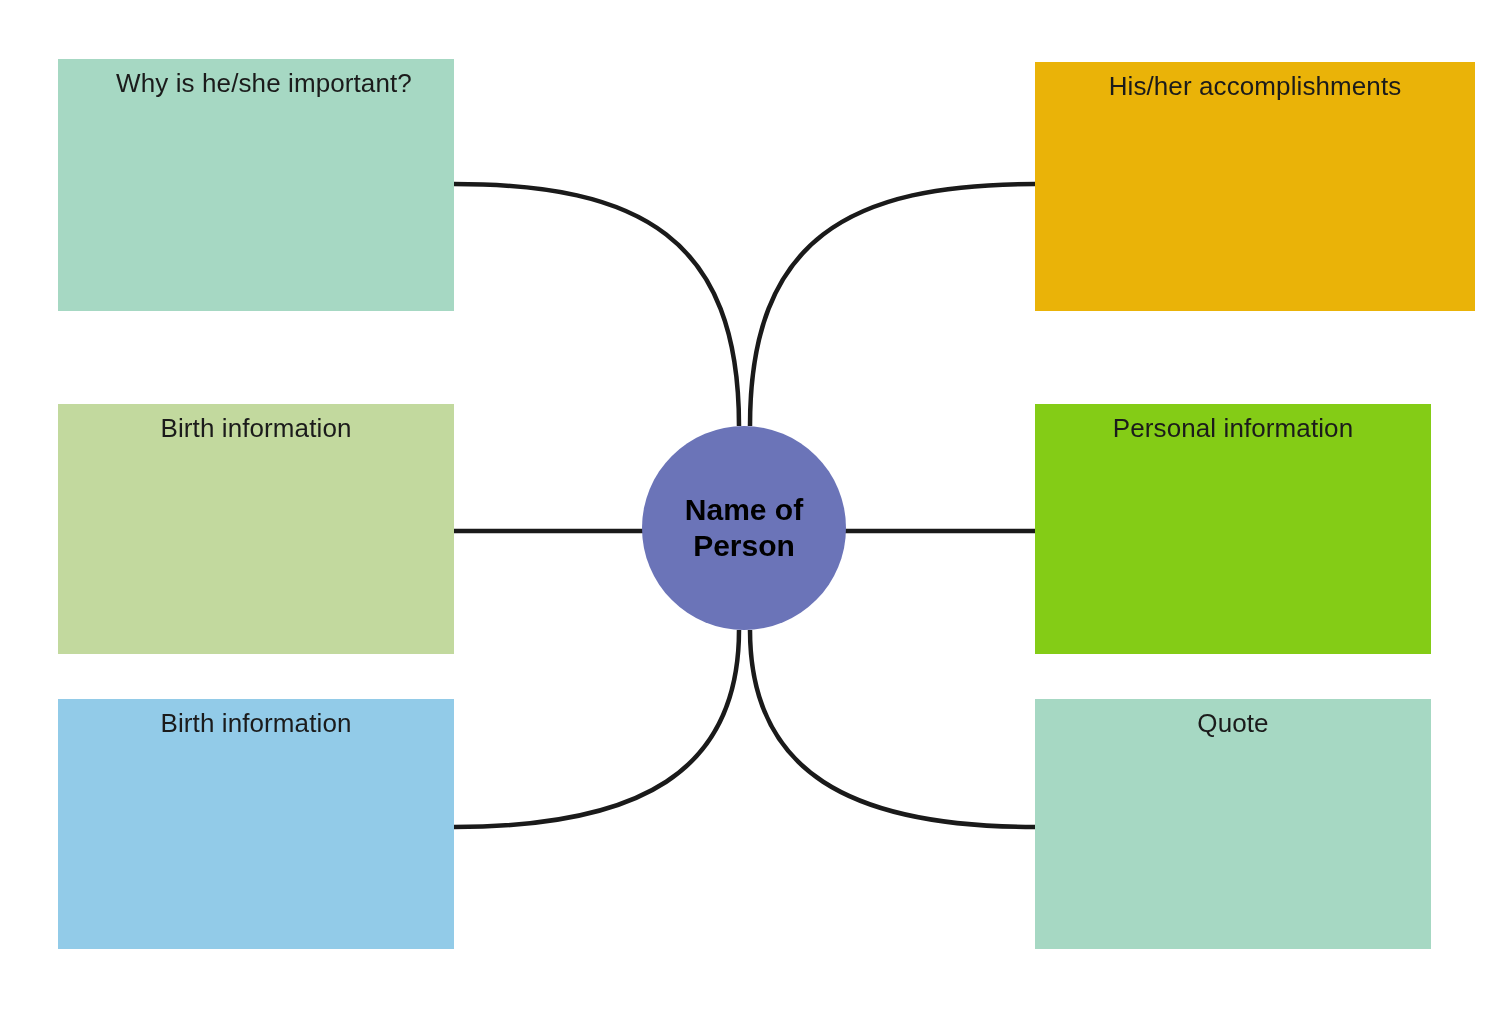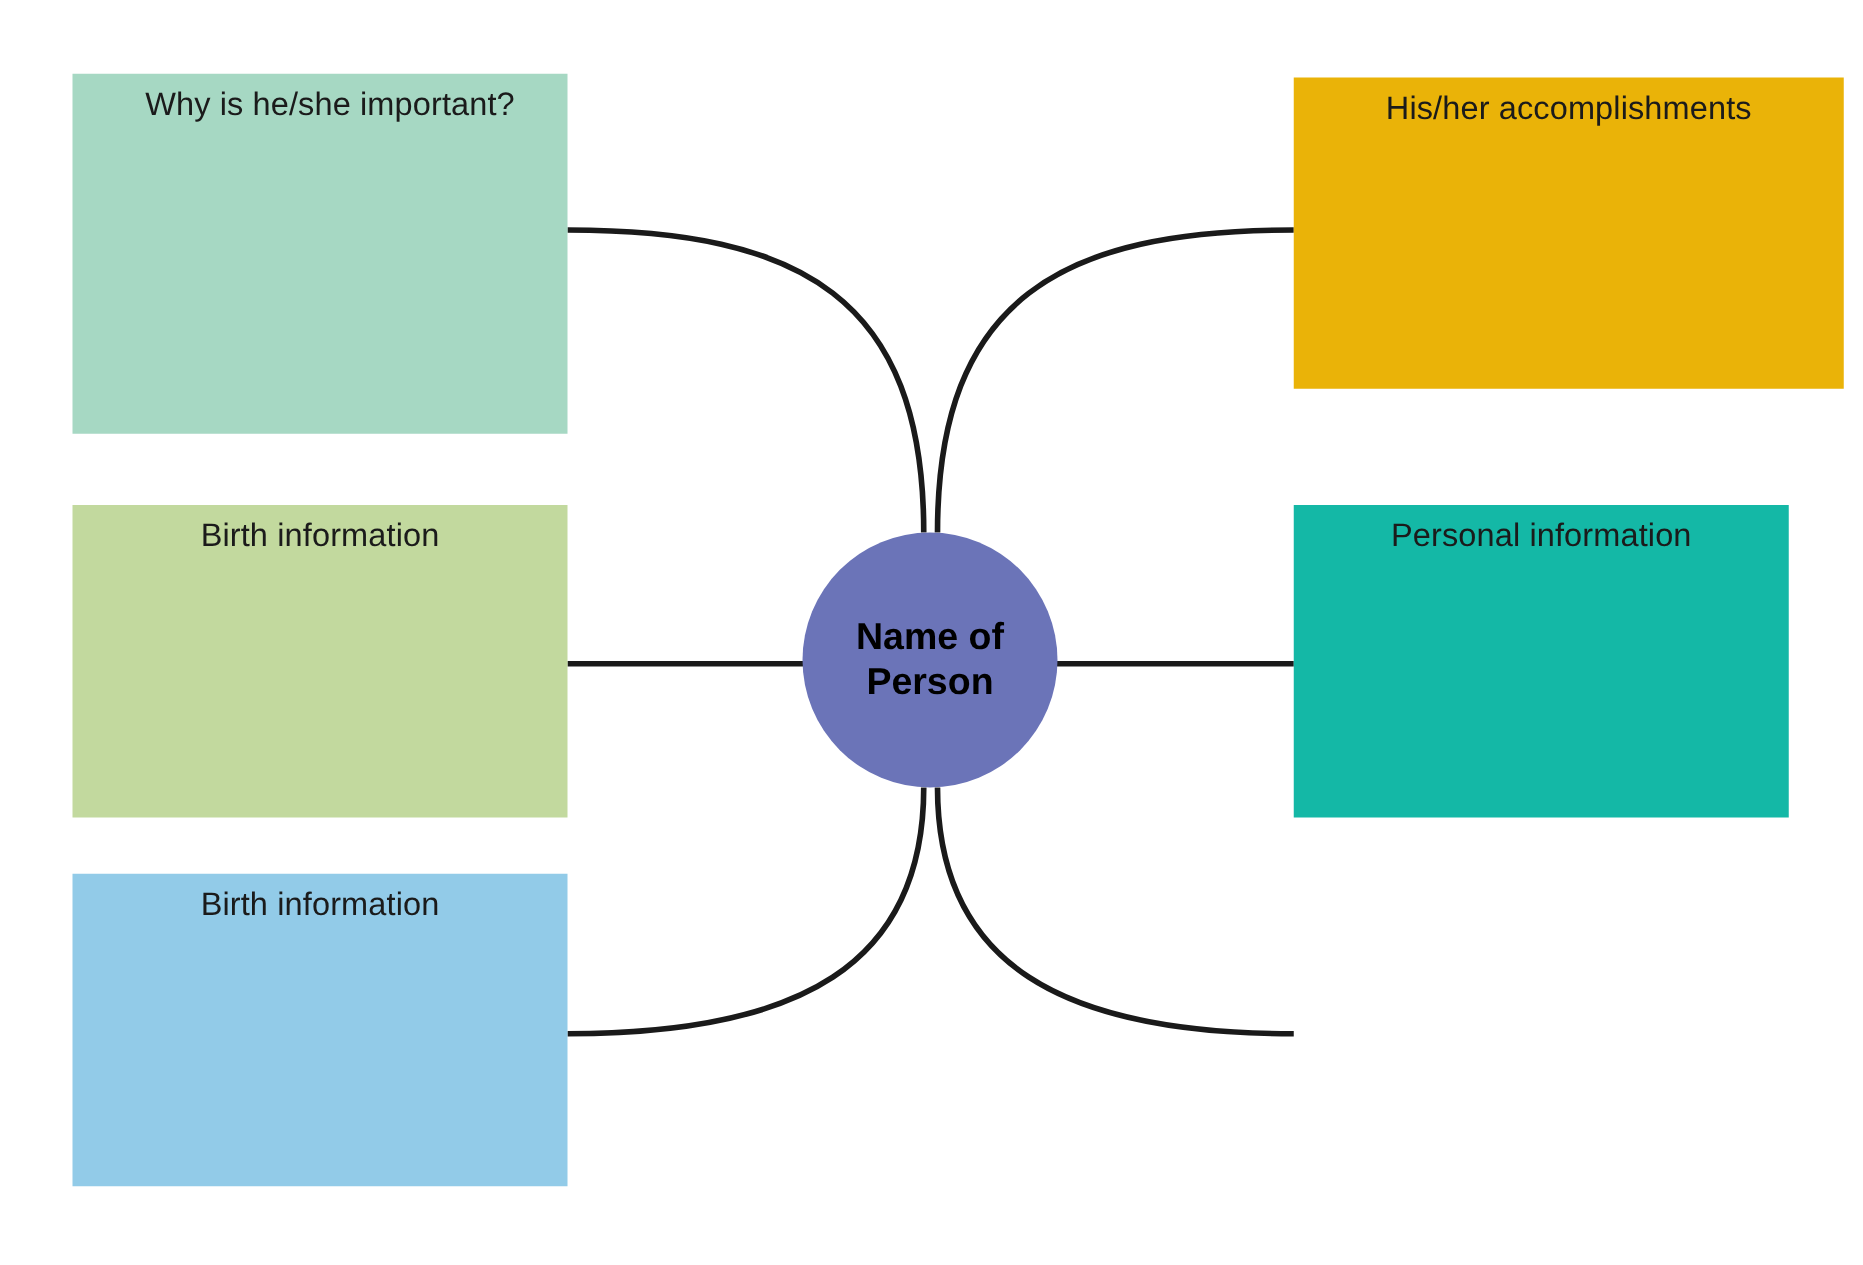--- a/index.html
+++ b/index.html
@@ -74,39 +74,42 @@
       <path d="M 454 531 L 648 531"></path>
 
       <path d="M 1035 531 L 842 531"></path>
 
       <path d="M 454 827 C 640 827, 739 772, 739 630"></path>
 
       <path d="M 1035 827 C 850 827, 750 772, 750 630"></path>
     </g>
   </svg>
 
-  <div class="node-box" style="left:58px; top:59px; width:396px; height:288px; background:#a6d8c3;padding-left:16px;">
+  <div class="node-box" style="left:58px; top:59px; width:396px; height:252px; background:#a6d8c3;padding-left:16px;">
     <span class="node-label">Why is he/she important?</span>
   </div>
 
   <div class="node-box" style="left:1035px; top:62px; width:440px; height:249px; background:#eab308;">
     <span class="node-label">His/her accomplishments</span>
   </div>
 
   <div class="node-box" style="left:58px; top:404px; width:396px; height:250px; background:#c2d99e;">
     <span class="node-label">Birth information</span>
   </div>
 
-  <div class="node-box" style="left:1035px; top:404px; width:396px; height:250px; background:#14b8a6;">
+  <div class="node-box" style="left:1035px; top:404px; width:396px; height:250px; background:#84cc16;">
     <span class="node-label">Personal information</span>
   </div>
 
   <div class="node-box" style="left:58px; top:699px; width:396px; height:250px; background:#92cbe8;">
     <span class="node-label">Birth information</span>
   </div>
 
+  <div class="node-box" style="left:1035px; top:699px; width:396px; height:250px; background:#a6d8c3;">
+    <span class="node-label">Quote</span>
+  </div>
 
   <div class="center-node" style="left:642px; top:426px; width:204px; height:204px; background:#6b74b8;">
     <span class="center-label">Name of
 Person</span>
   </div>
 
 </div>
 
 </body></html>

